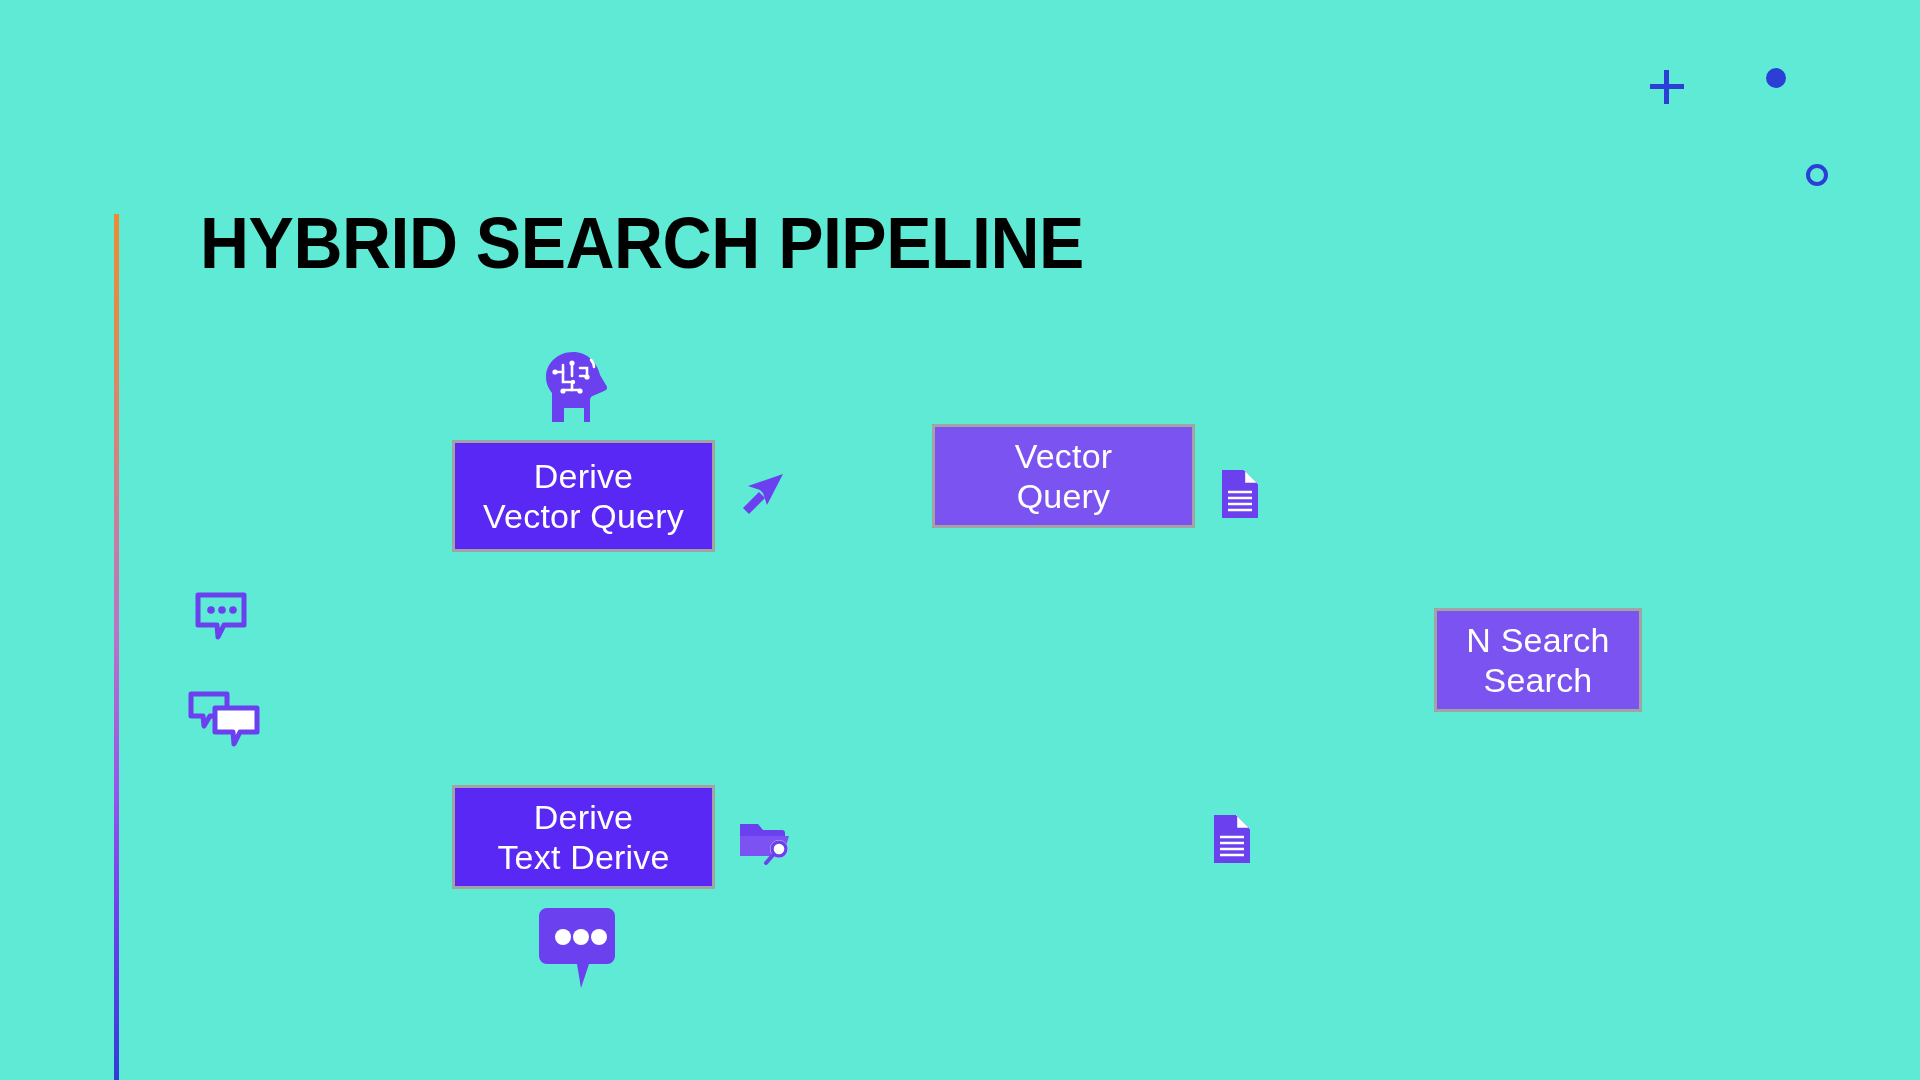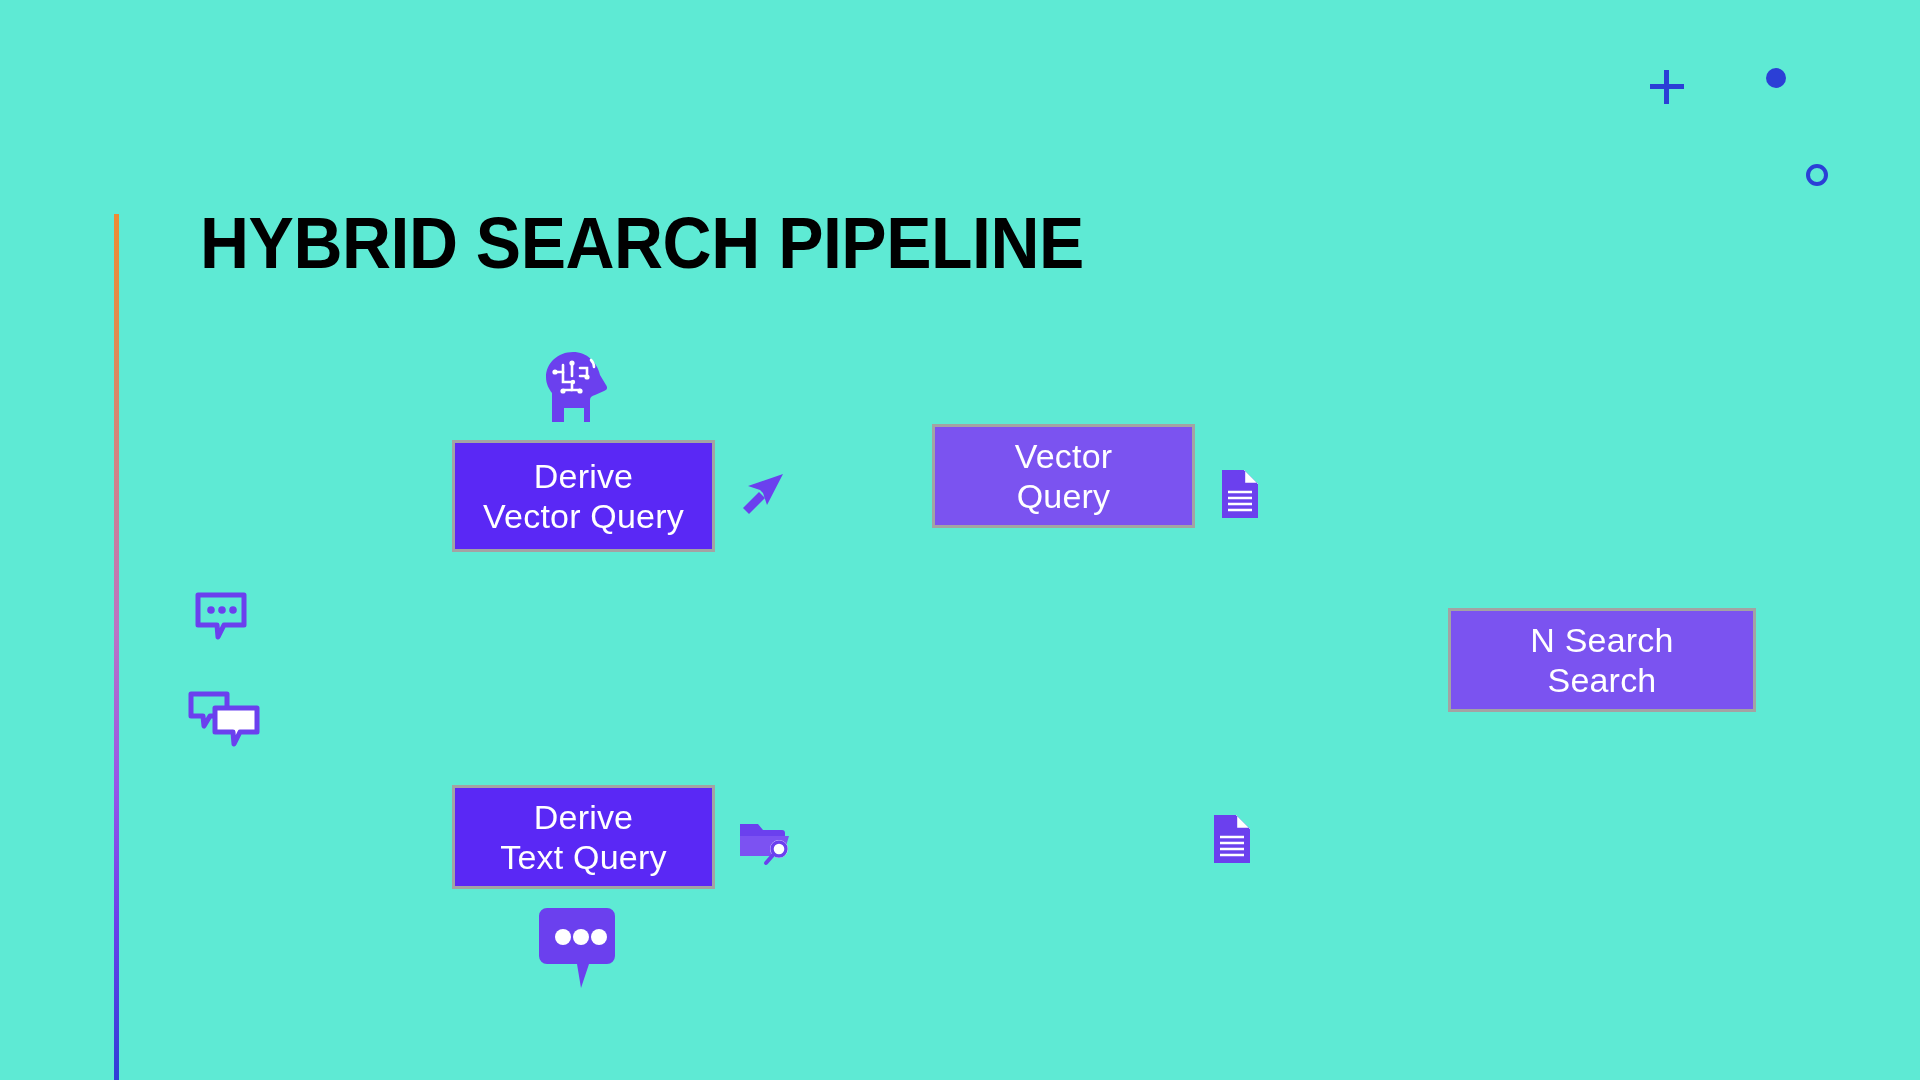--- a/index.html
+++ b/index.html
@@ -87,21 +87,21 @@
   }
   .node .node-label { display:block; padding:0 10px; }
 
   .node-dark  { background:#5A28F5; }
   .node-light { background:#7B53F0; }
 
   #node-derive-vector { left:452px; top:440px; width:263px; height:112px; }
   #node-vector-search { left:932px; top:424px; width:263px; height:104px; }
   #node-derive-text   { left:452px; top:785px; width:263px; height:104px; }
   #node-text-search   { left:941px; top:785px; width:263px; height:104px; }
-  #node-n-results     { left:1434px; top:608px; width:308px; height:104px;margin-left:14px; }
+  #node-n-results     { left:1434px; top:608px; width:208px; height:104px; }
 
   
   .icon { position:absolute; display:block; }
   #icon-ai-head      { left:542px;  top:350px;  width:72px;  height:76px; }
   #icon-cursor       { left:735px;  top:468px;  width:56px;  height:56px; }
   #icon-doc-vector   { left:1218px; top:468px;  width:44px;  height:52px; }
   #icon-doc-text     { left:1210px; top:813px;  width:44px;  height:52px; }
   #icon-folder-search{ left:738px;  top:818px;  width:56px;  height:50px; }
   #icon-chat-dots    { left:194px;  top:590px;  width:54px;  height:54px; }
   #icon-chat-double  { left:188px;  top:690px;  width:72px;  height:62px; }
@@ -137,21 +137,21 @@
   <div class="node node-light" id="node-n-results">
     <span class="node-label">
       <span>N Search</span><br>
       <span>Search</span>
     </span>
   </div>
 
   <div class="node node-dark" id="node-derive-text">
     <span class="node-label">
       <span>Derive</span><br>
-      <span>Text Query</span>
+      <span>Text Derive</span>
     </span>
   </div>
 
 
   <svg class="icon" id="icon-ai-head" viewBox="0 0 72 76">
     <path fill="#6B40EE" d="M31 2C16 2 4 13 4 27c0 7 3 12 6 16v29h12V58h20v14h6V50c0-3 2-4 5-5l9-4c3-1 4-3 2-6l-6-10C55 12 45 2 31 2z"></path>
     <g stroke="#FFFFFF" stroke-width="2.6" fill="none" stroke-linecap="round">
       <path d="M14 22h7v-7"></path>
       <path d="M21 22v10h9"></path>
       <path d="M30 14v12"></path>

